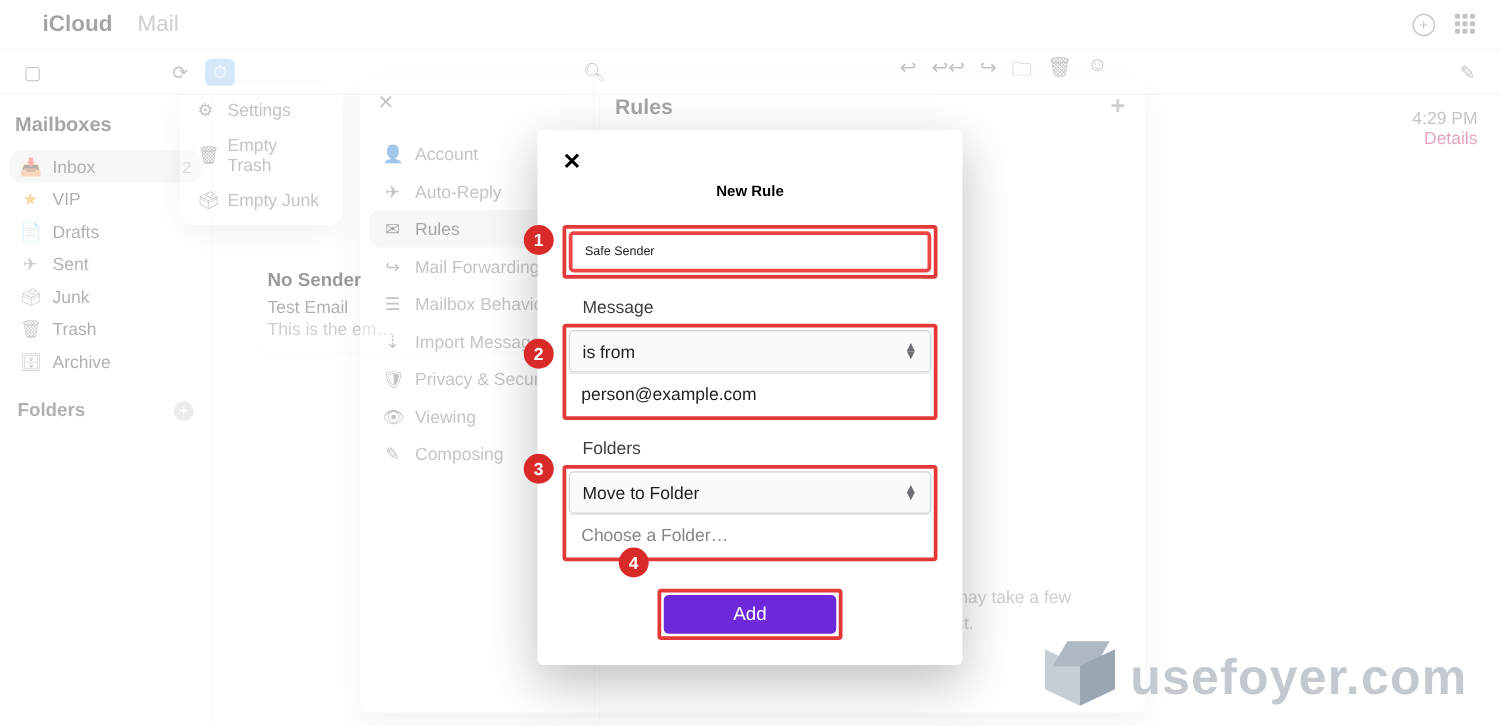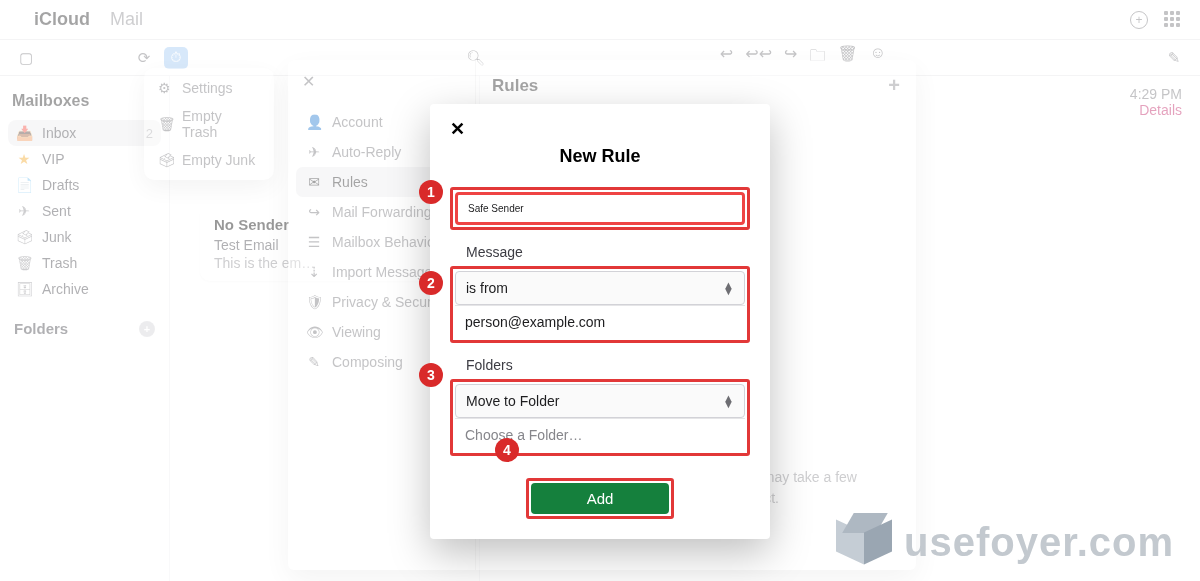--- a/index.html
+++ b/index.html
@@ -107,38 +107,38 @@
 .rules-hint { position: absolute; bottom: 40px; left: 16px; right: 16px; font-size: 14px; color: #86868b; line-height: 1.5; }
 .rules-hint .lk { color: #0071e3; }
 
 
 .modal {
   position: absolute; left: 430px; top: 104px; width: 340px; min-height: 370px;
   background: #fff; box-shadow: 0 14px 40px rgba(0,0,0,0.25);
   border-radius: 4px; padding: 14px 20px 20px; z-index: 50;
 }
 .modal .x { font-size: 18px; font-weight: 700; color: #000;}
-.modal h2 { text-align: center; font-size: 18px; font-weight: 700; margin-top: 6px; margin-bottom: 20px; color: #000;}
+.modal h2 { text-align: center; font-size: 12px; font-weight: 700; margin-top: 6px; margin-bottom: 20px; color: #000;}
 .field-label { font-size: 14px; color: #3c3c43; margin: 14px 16px 6px; }
 .redbox { border: 3px solid #e23838; border-radius: 3px; padding: 2px; margin-bottom: 2px; }
 .text-input {
   width: 100%; padding: 8px 10px; font-size: 10px; border: 3px solid #ef4444; border-radius: 4px;
   background: #fafafa; color: #1d1d1f;
 }
 .text-input.val { background: #fff; }
 .select-row {
   display: flex; align-items: center; justify-content: space-between;
   padding: 8px 10px; font-size: 14px; border: 1px solid #d2d2d7; border-radius: 4px; background: #fafafa;
 }
 .select-row .chev { font-size: 11px; color: #6e6e73; display: flex; flex-direction: column; line-height: 6px;}
 .sub-input { border-top: 1px solid #e5e5e7; padding: 8px 10px; font-size: 14px; color: #1d1d1f; }
 .sub-input.gray { color: #86868b; }
 .add-btn {
   display: block; width: 140px; margin: 22px auto 0; padding: 7px 0;
-  background: #15803d; color: #fff; font-size: 15px; border: none; border-radius: 4px; text-align: center;
+  background: #6d28d9; color: #fff; font-size: 15px; border: none; border-radius: 4px; text-align: center;
 }
 .add-wrap { border: 3px solid #e23838; border-radius: 3px; width: 148px; margin: 22px auto 0; padding: 2px;}
 .add-wrap .add-btn { margin: 0 auto; width: 100%; }
 
 .num-badge {
   position: absolute; width: 24px; height: 24px; border-radius: 50%;
   background: #d92a2a; color: #fff; font-size: 14px; font-weight: 700;
   display: flex; align-items: center; justify-content: center; z-index: 60;
 }
 .b1 { left: 419px; top: 180px; }

